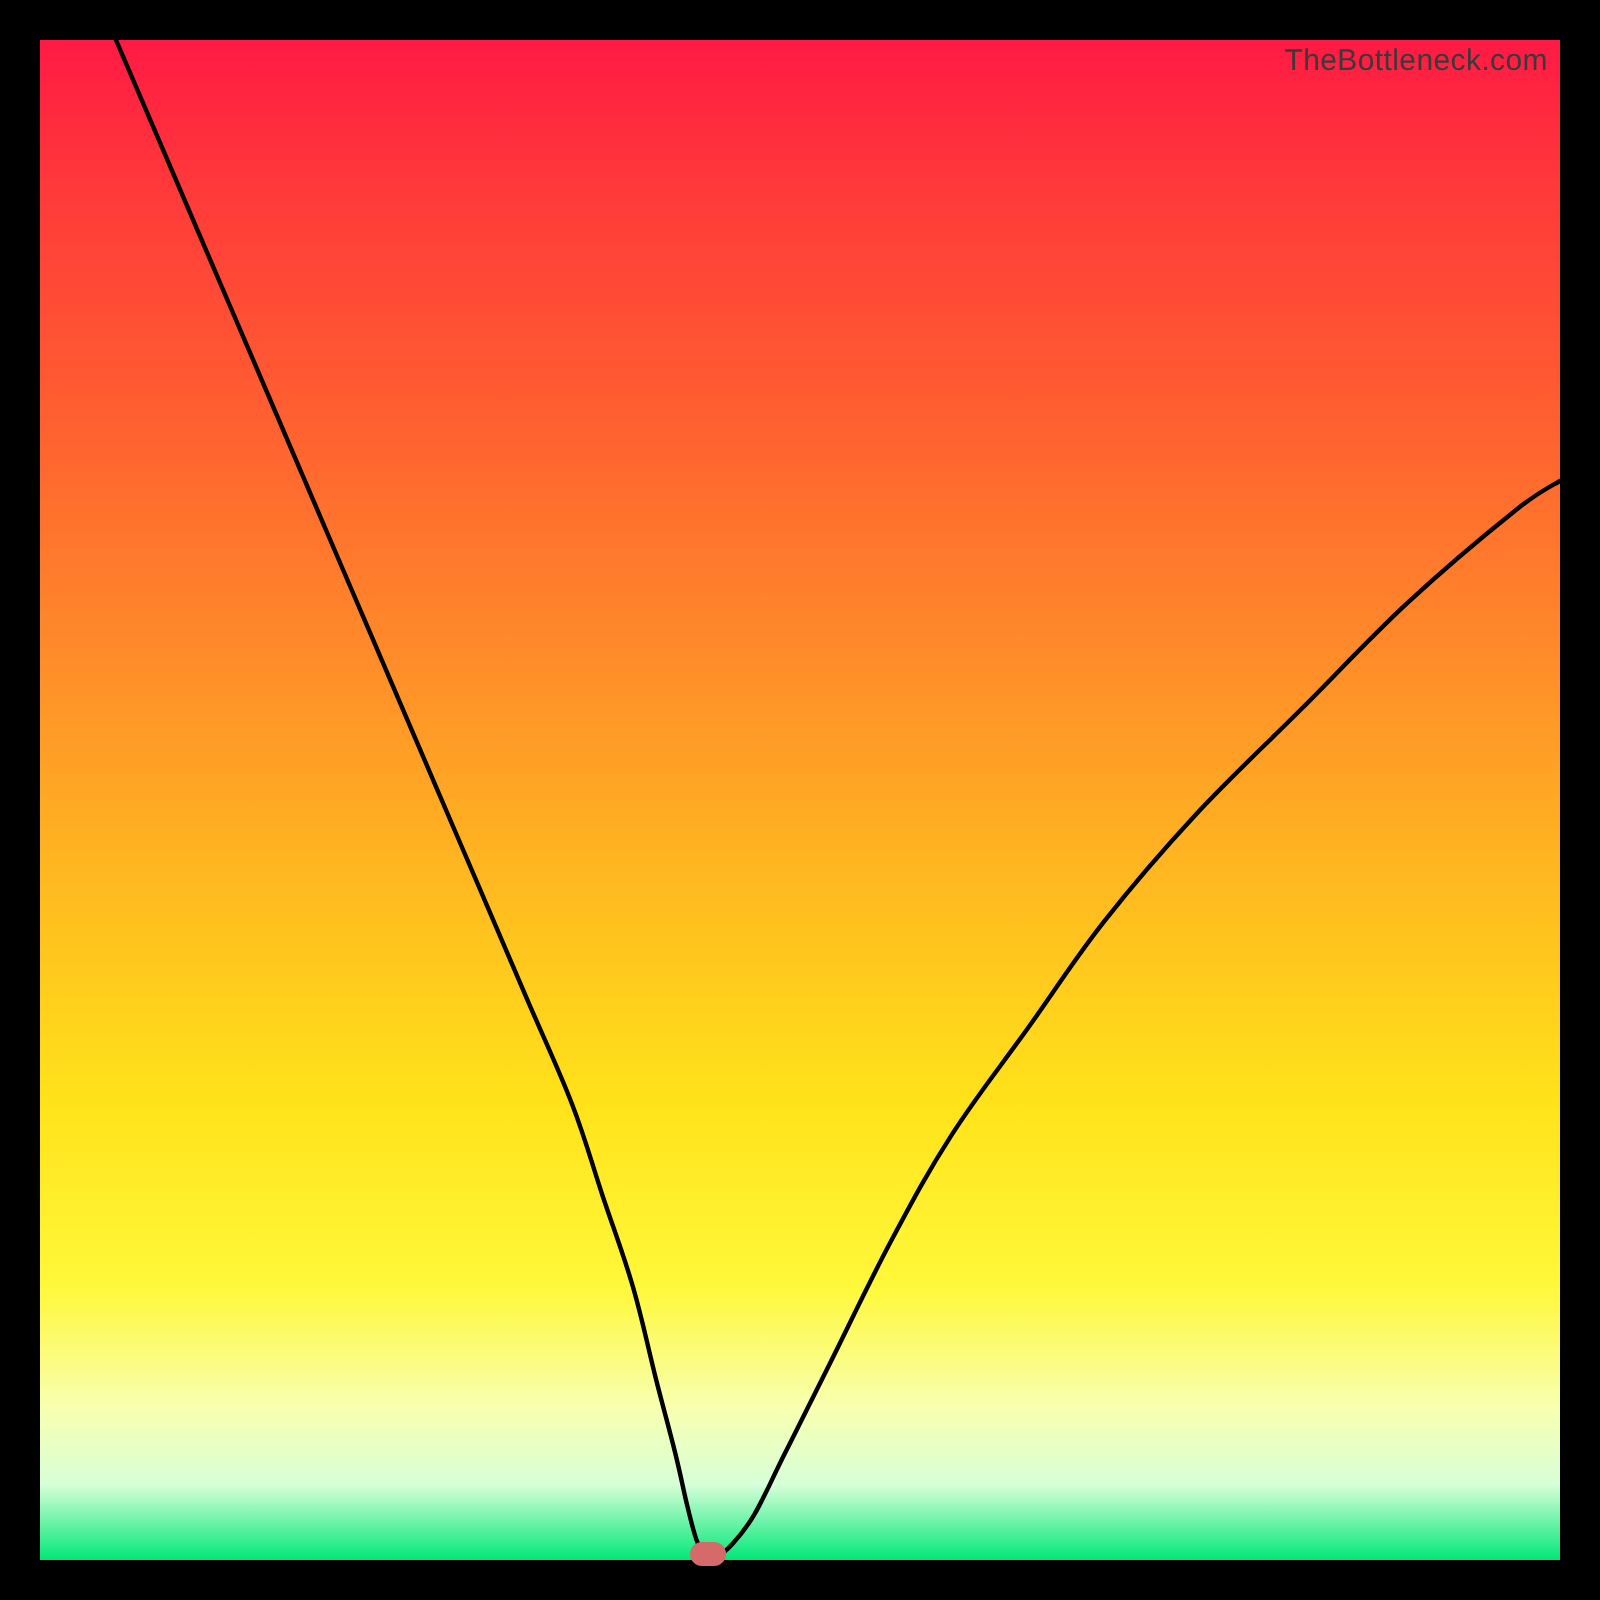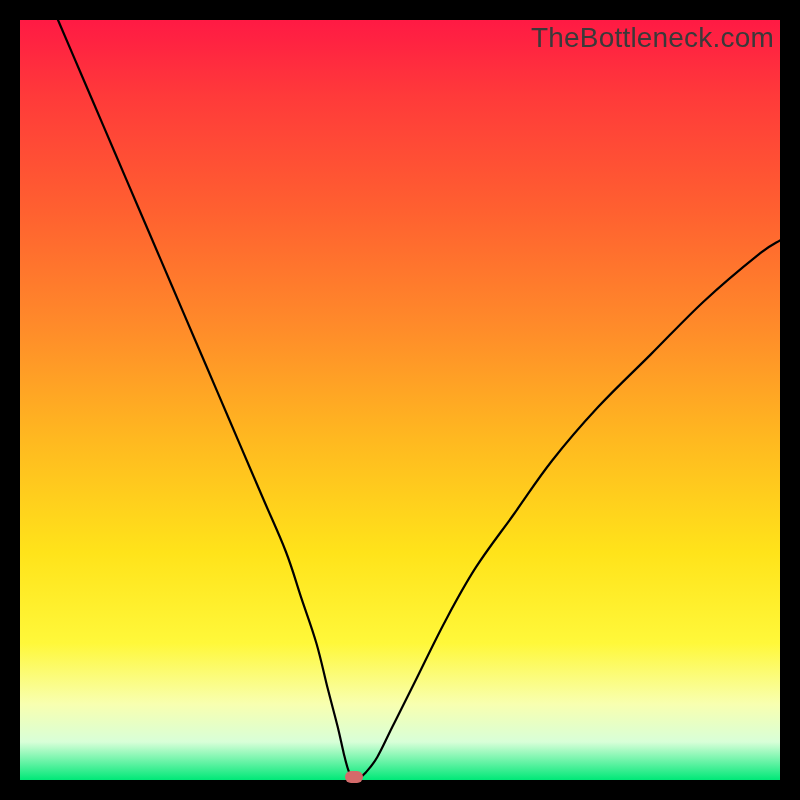--- a/index.html
+++ b/index.html
@@ -26,21 +26,21 @@
       #fff83a 82%,
       #f8ffb0 90%,
       #d8ffd8 95%,
       #00e878 100%);
   }
   .watermark {
     position: absolute;
     top: 2px;
     right: 6px;
     font-family: Arial, Helvetica, sans-serif;
-    font-size: 28px;
+    font-size: 15px;
     color: #3a3a3a;
     letter-spacing: 0.2px;
     font-weight: 500;
   }
   svg.curve {
     position: absolute;
     left: 0; top: 0;
     width: 760px; height: 760px;
     overflow: visible;
   }

